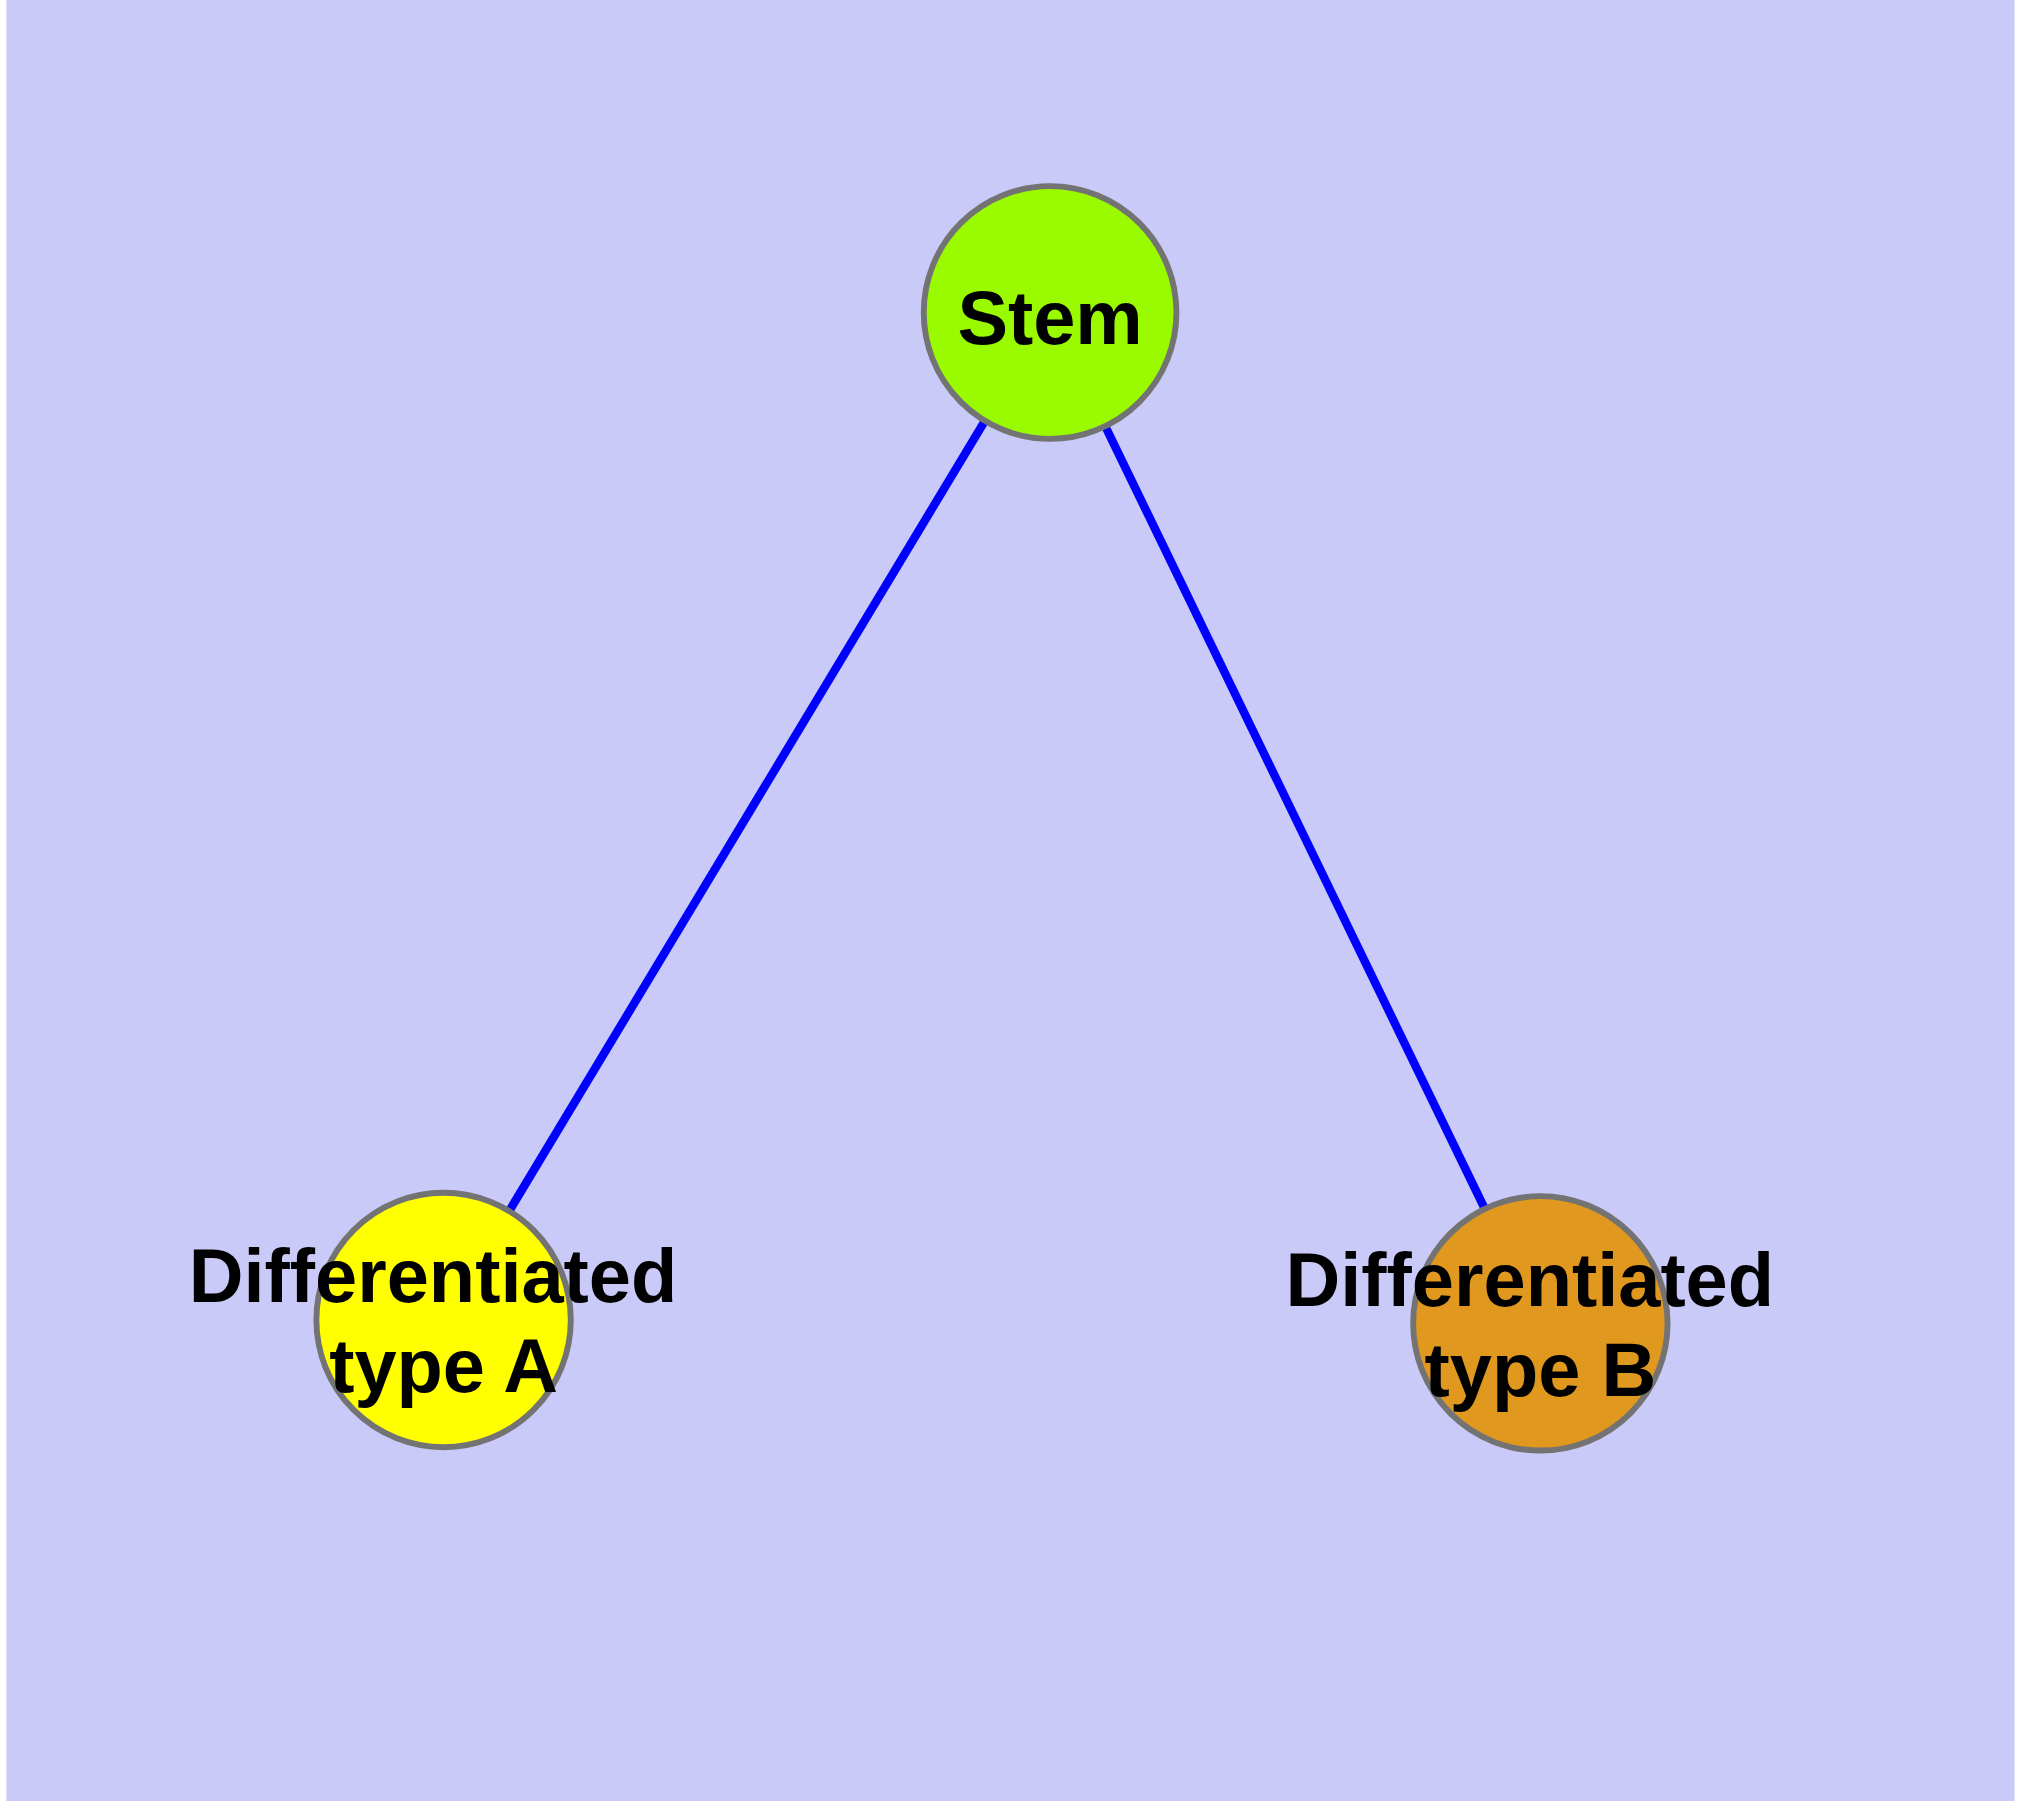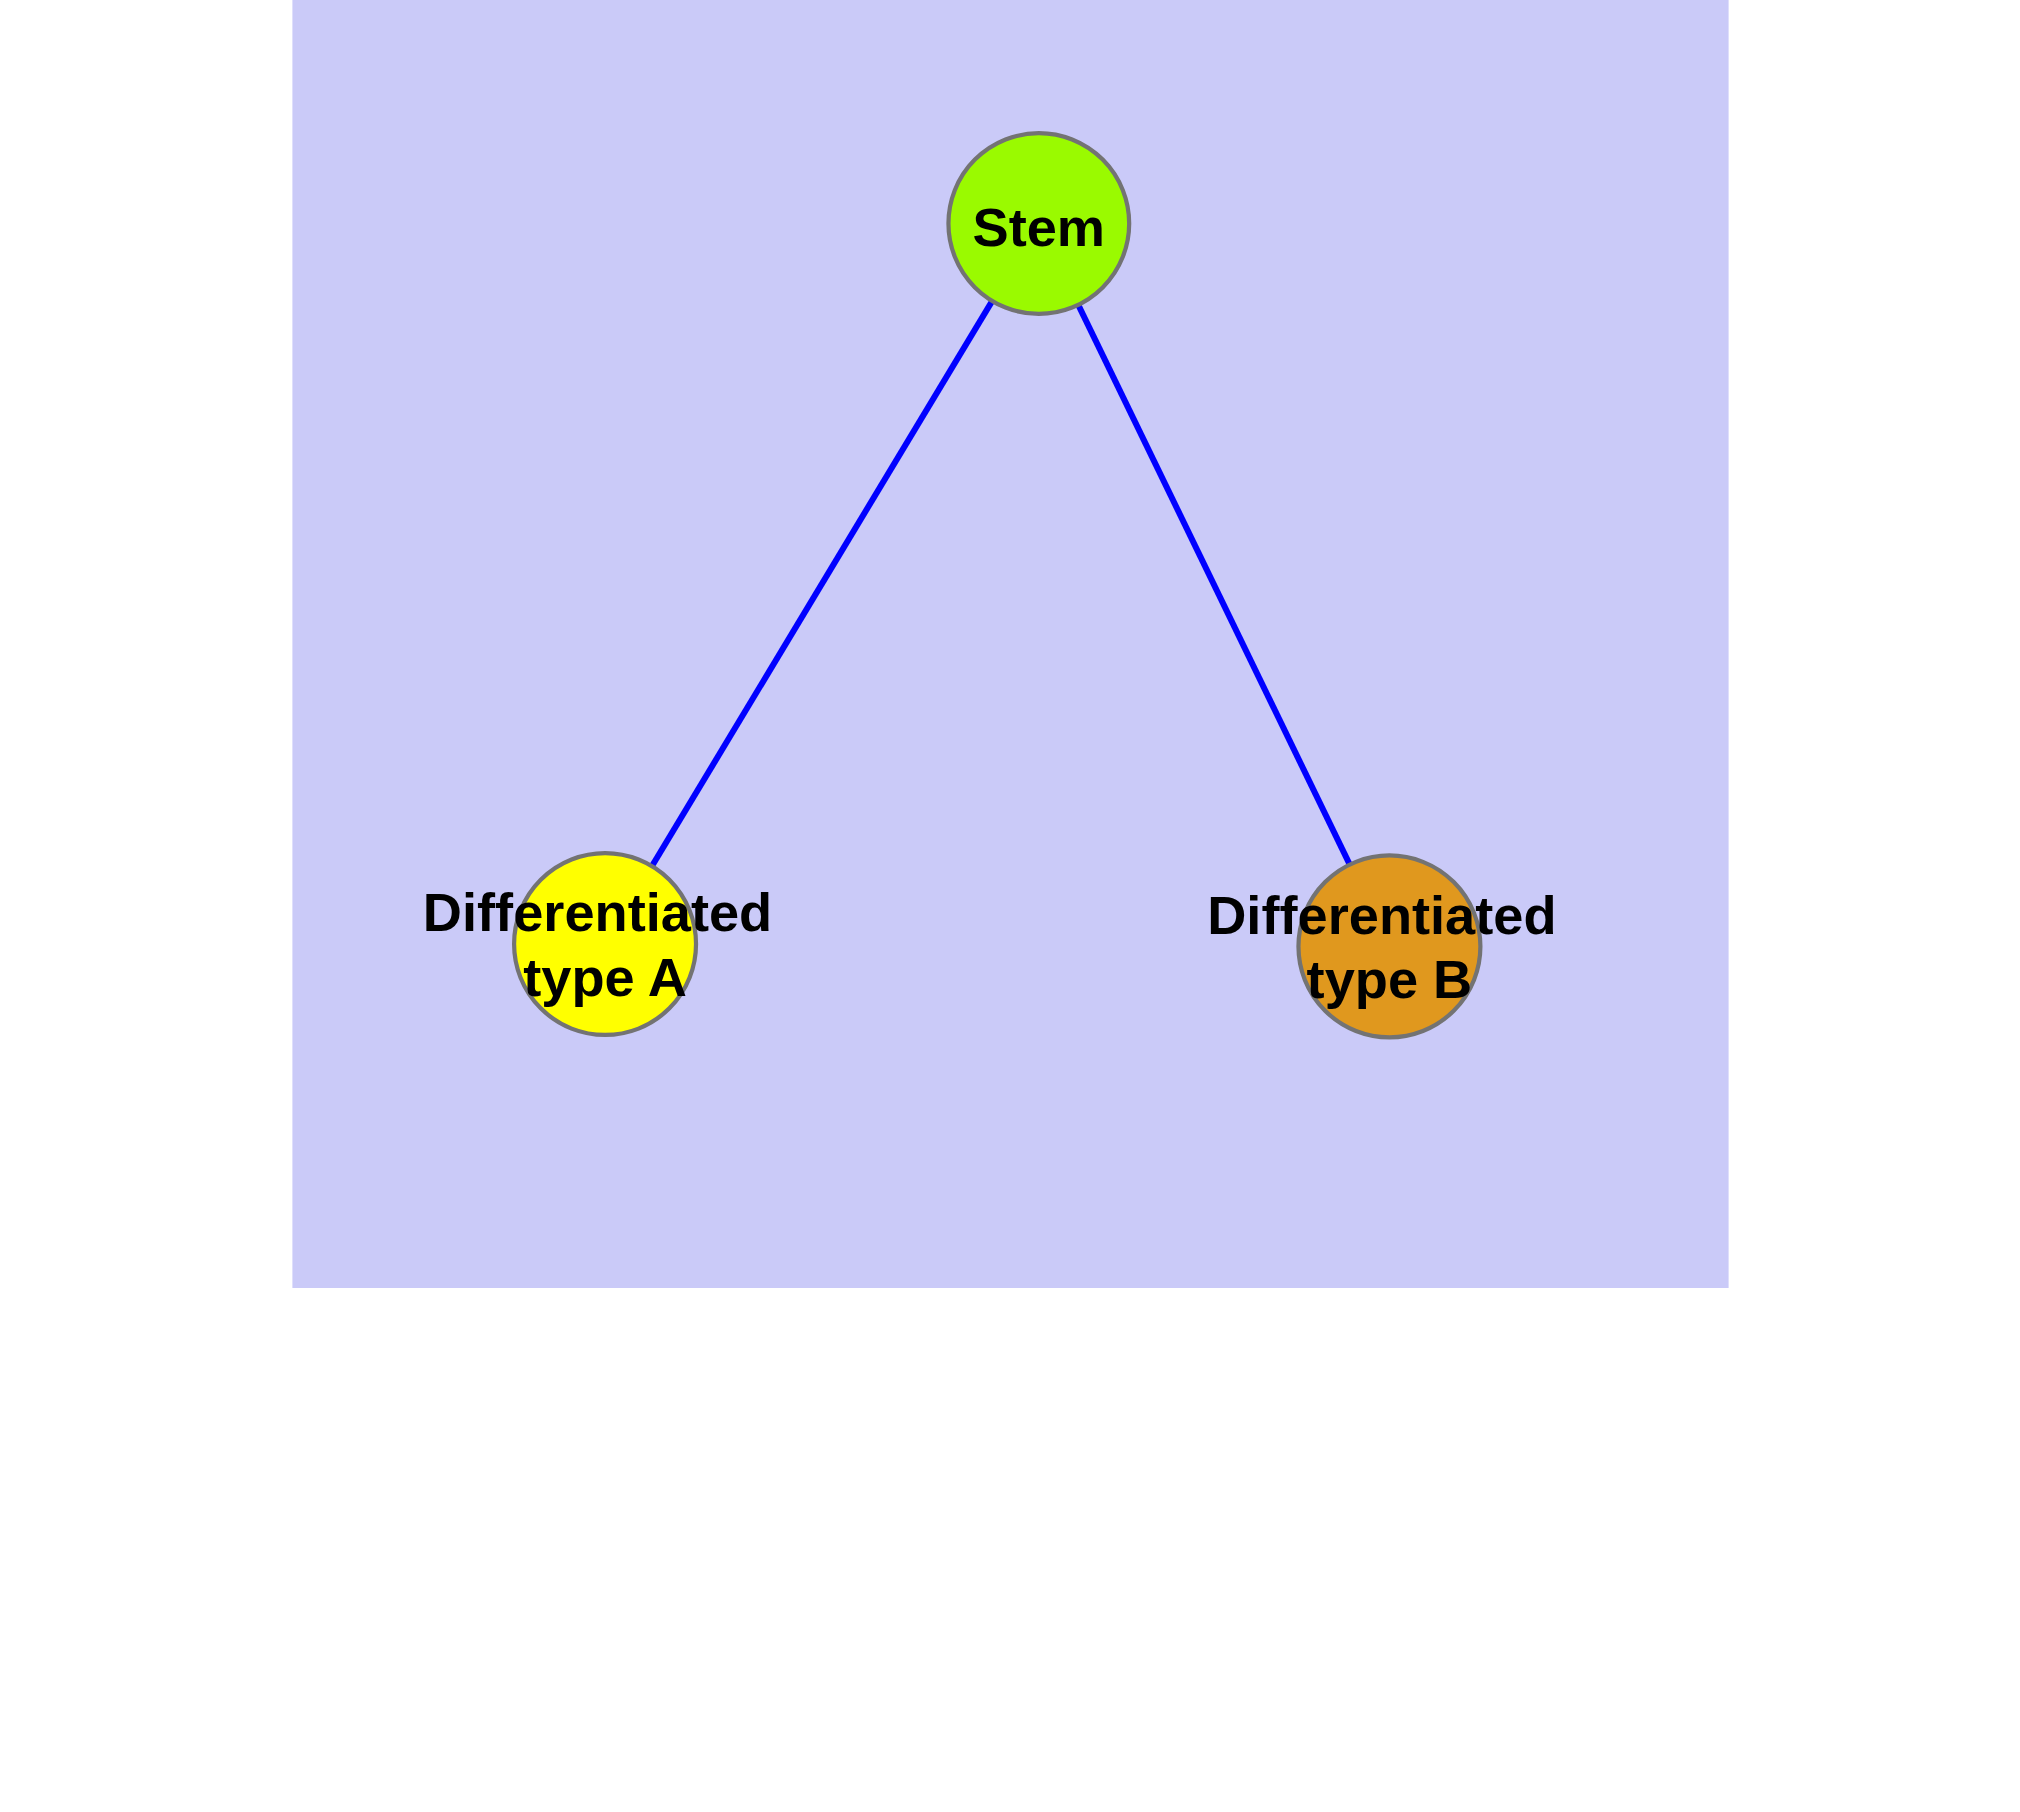--- a/index.html
+++ b/index.html
@@ -5,21 +5,21 @@
   html, body {
     margin: 0;
     padding: 0;
   }
   body {
     font-family: "Liberation Sans", sans-serif;
   }
   .stage {
     position: relative;
     width: 2021px;
-    height: 1288px;
+    height: 1801px;
     overflow: hidden;
   }
   .stage svg {
     display: block;
     width: 100%;
     height: 100%;
   }
   .node-circle {
     stroke-width: 7px;
   }

